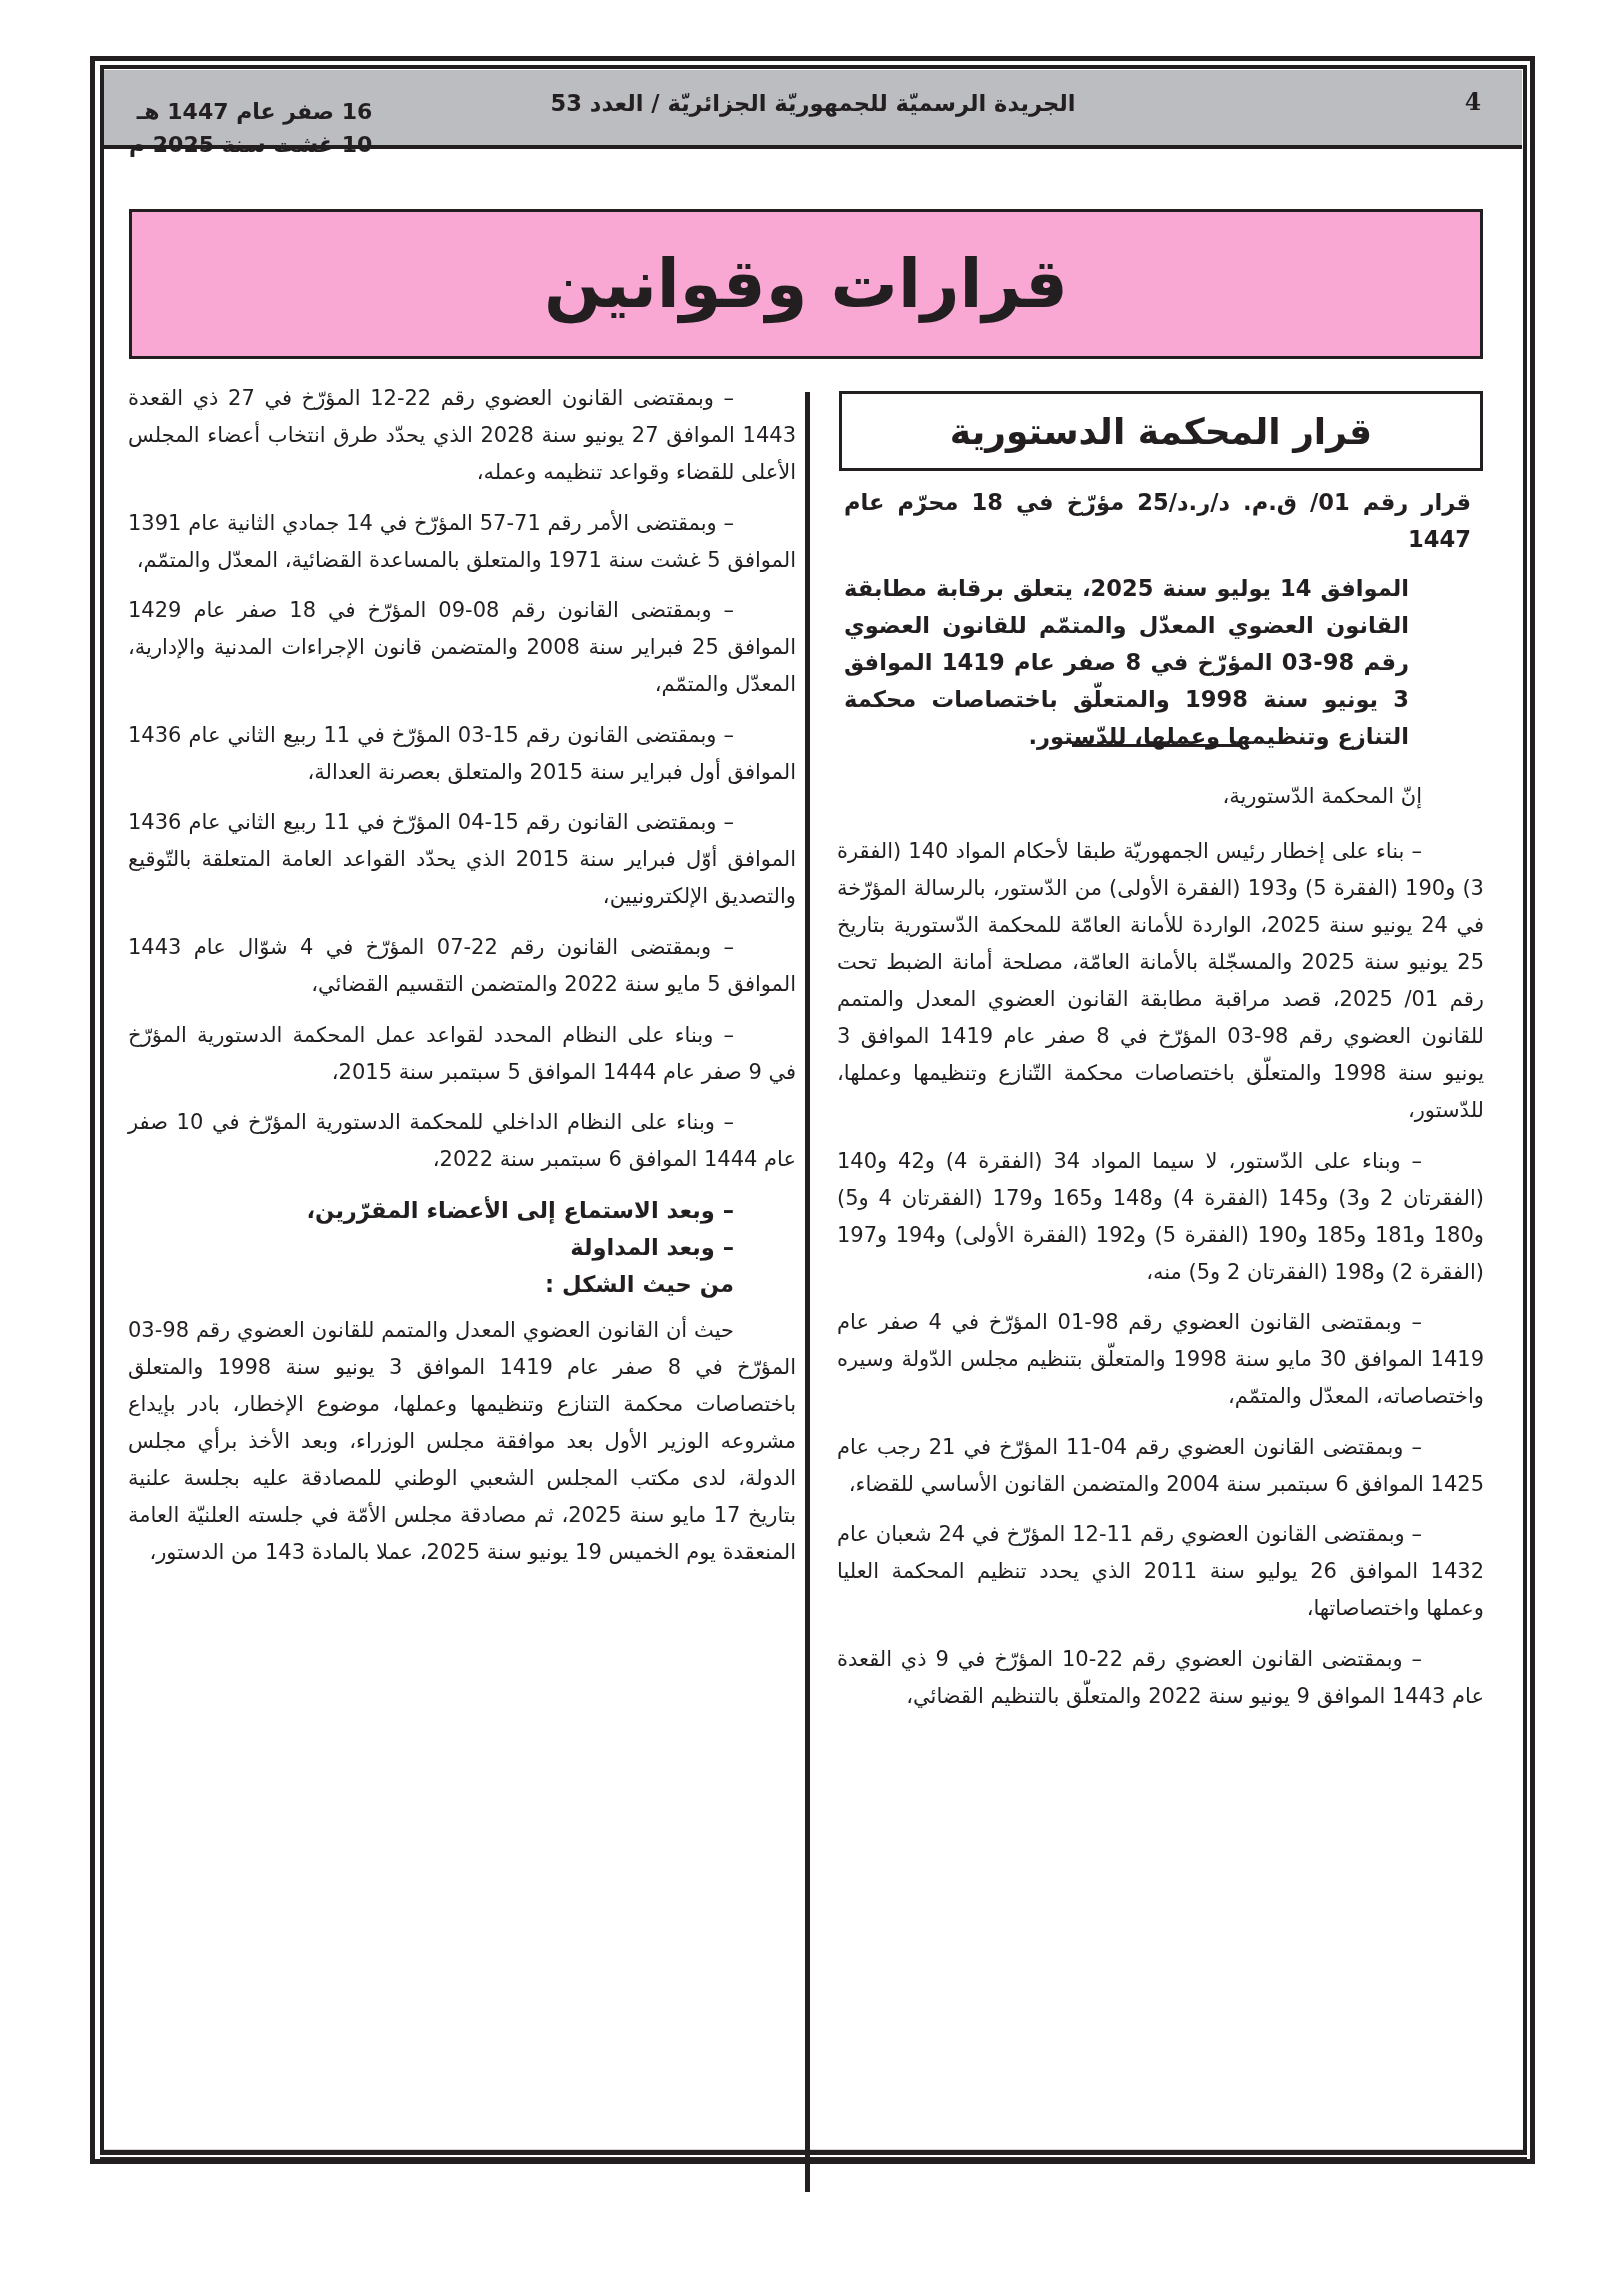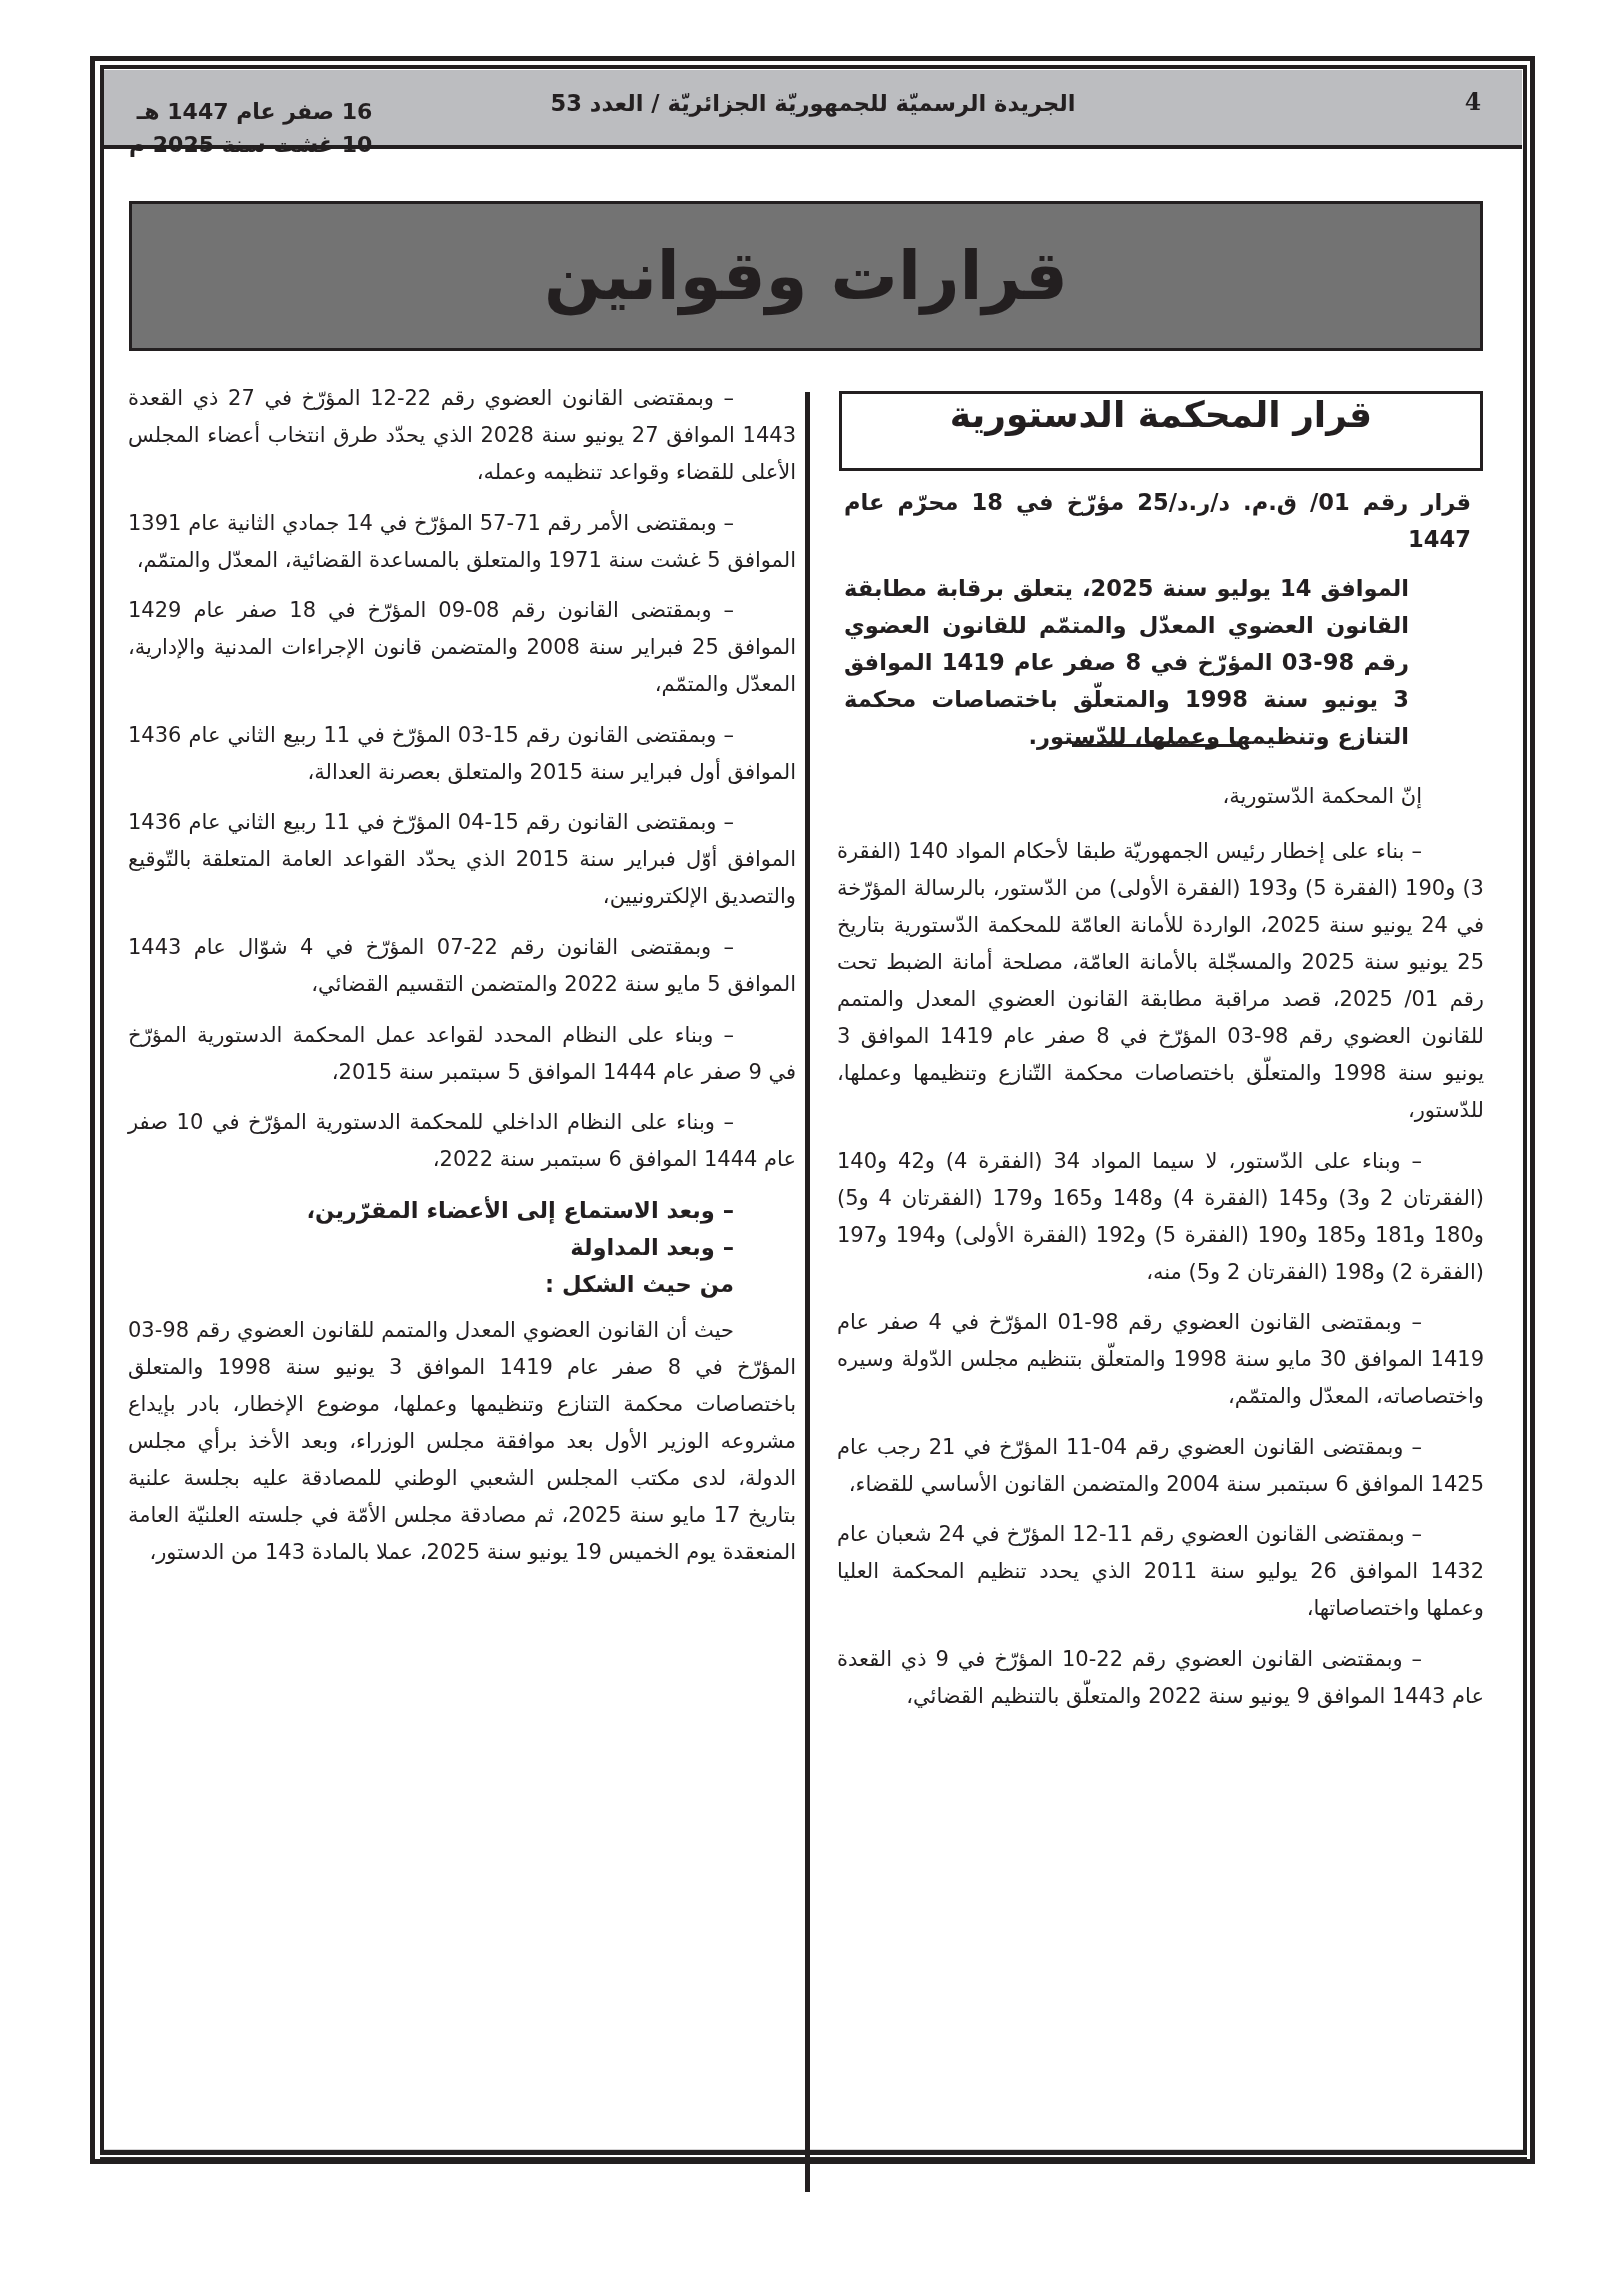--- a/index.html
+++ b/index.html
@@ -10,31 +10,31 @@
   .frame-inner { position:absolute; left:100px; top:65px; width:1427px; height:2090px;
                  border:4.5px solid #231f20; box-sizing:border-box; }
   .header-band { position:absolute; left:104px; top:70px; width:1418px; height:79px;
                  background:#bcbdc0; border-bottom:4.5px solid #231f20; box-sizing:border-box; }
   .hdr-page { position:absolute; right:41px; top:18px; font-family:"DejaVu Serif", serif;
               font-weight:bold; font-size:23.5px; }
   .hdr-title { position:absolute; left:0; right:0; top:20px; text-align:center; direction:rtl;
                font-weight:bold; font-size:22.6px; }
   .hdr-date { position:absolute; left:25px; top:5.4px; direction:rtl; text-align:right;
               font-weight:bold; font-size:22px; line-height:33px;margin-top:20px; }
-  .title-banner { position:absolute; left:129px; top:201px; width:1354px; height:150px;
-                  background:#737373; border:3.6px solid #231f20; box-sizing:border-box;
+  .title-banner { position:absolute; left:129px; top:209px; width:1354px; height:150px;
+                  background:#f9a8d4; border:3.6px solid #231f20; box-sizing:border-box;
                   display:flex; align-items:center; justify-content:center; }
   .title-banner span { direction:rtl; font-weight:bold; font-size:67px; letter-spacing:1.8px; }
   .col-divider { position:absolute; left:805px; top:392px; width:4.5px; height:1800px; background:#231f20; }
   .col { position:absolute; direction:rtl; text-align:justify; font-size:21px; line-height:37px; }
   .col-left { left:128px; top:380px; width:668px; }
   .col-right { left:837px; top:778px; width:647px; }
   .decision-box { position:absolute; left:839px; top:391px; width:644px; height:80px;
                   border:3.6px solid #231f20; box-sizing:border-box; display:flex;
-                  align-items:flex-start; justify-content:center; }
+                  align-items:center; justify-content:center; }
   .decision-box span { direction:rtl; font-weight:bold; font-size:36px; }
   .decision-heading { position:absolute; left:832px; top:472px; width:651px; direction:rtl;
                       text-align:justify; font-weight:bold; font-size:22.6px; line-height:37px; }
   .decision-heading p { margin:12px; text-align-last:right; }
   .decision-heading .cont { padding-right:62px; display:block; }
   .short-rule { position:absolute; left:1072px; top:744px; width:170px; height:2.7px; background:#231f20; }
   p.para { margin:0 0 13.6px 0; text-indent:62px; text-align-last:right; }
   p.opening { margin:0 0 18px 0; text-indent:62px; }
   p.bold-line { margin:0; text-indent:62px; font-weight:bold; font-size:22.6px; }
   p.section-title { margin:0 0 9px 0; text-indent:62px; font-weight:bold; font-size:22.6px; }

